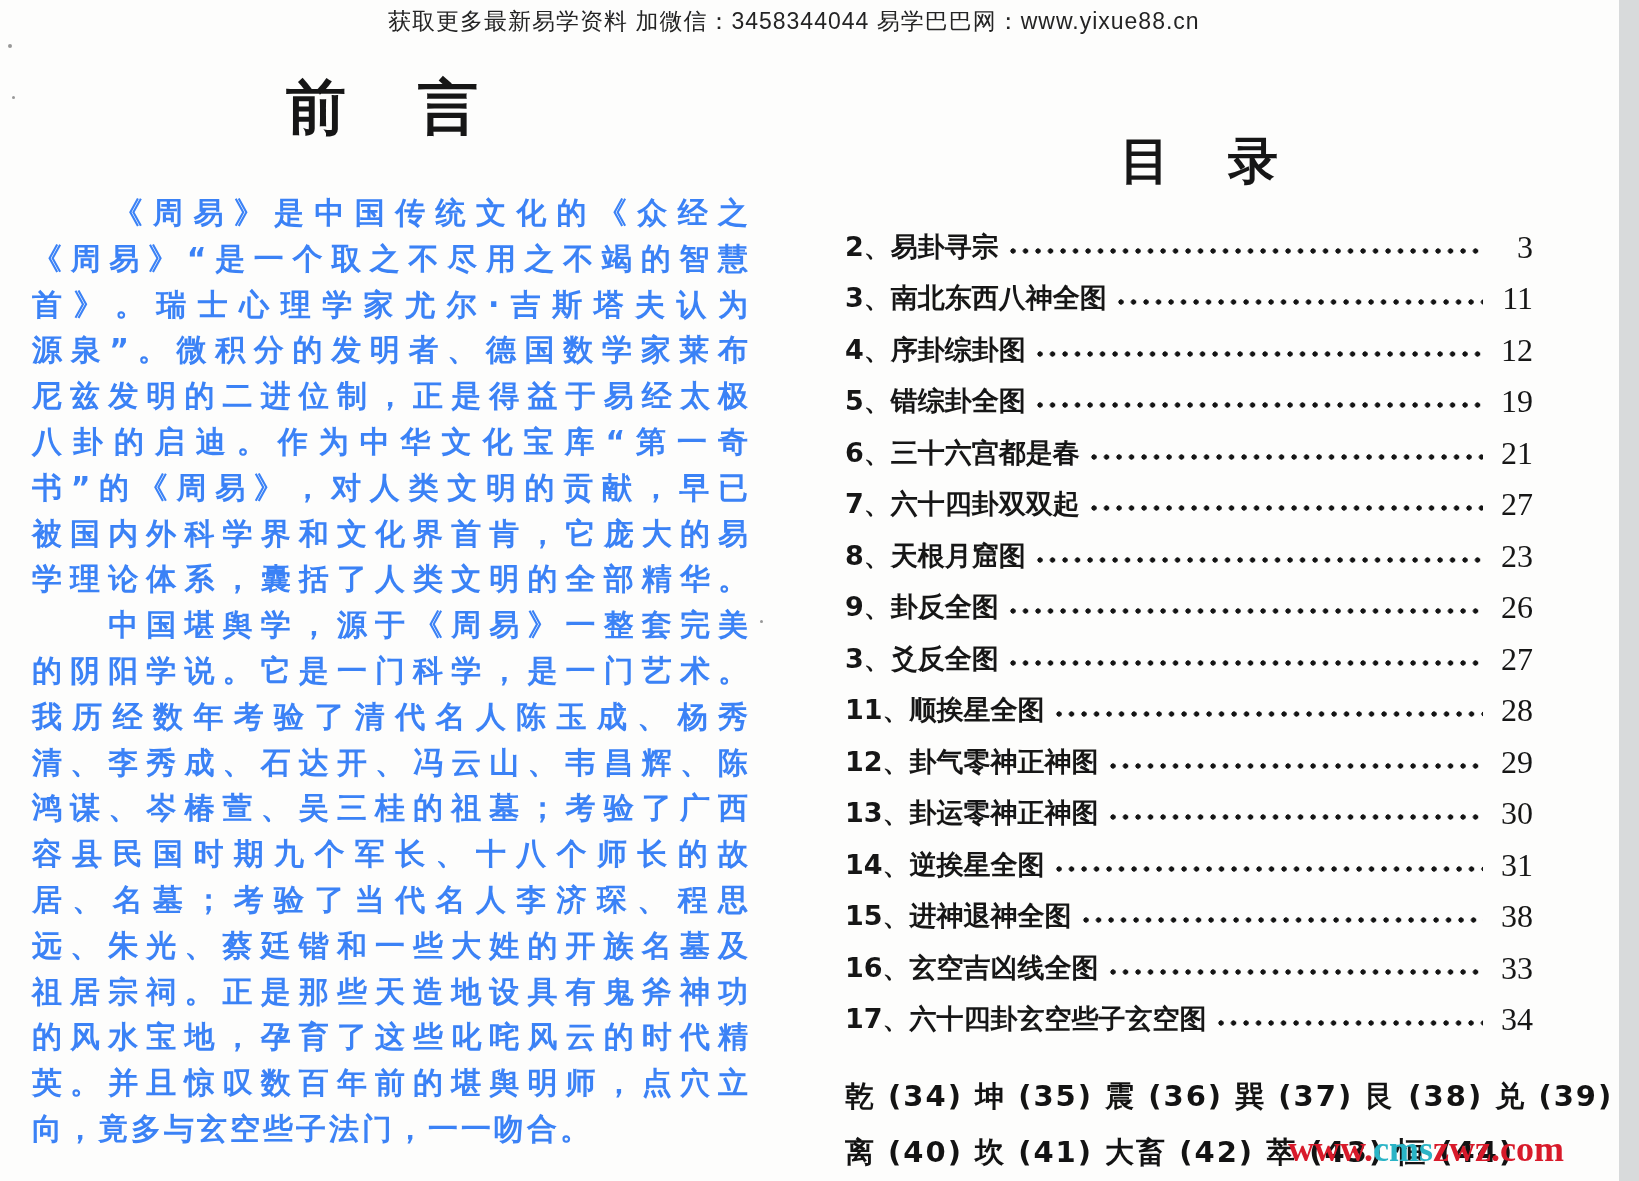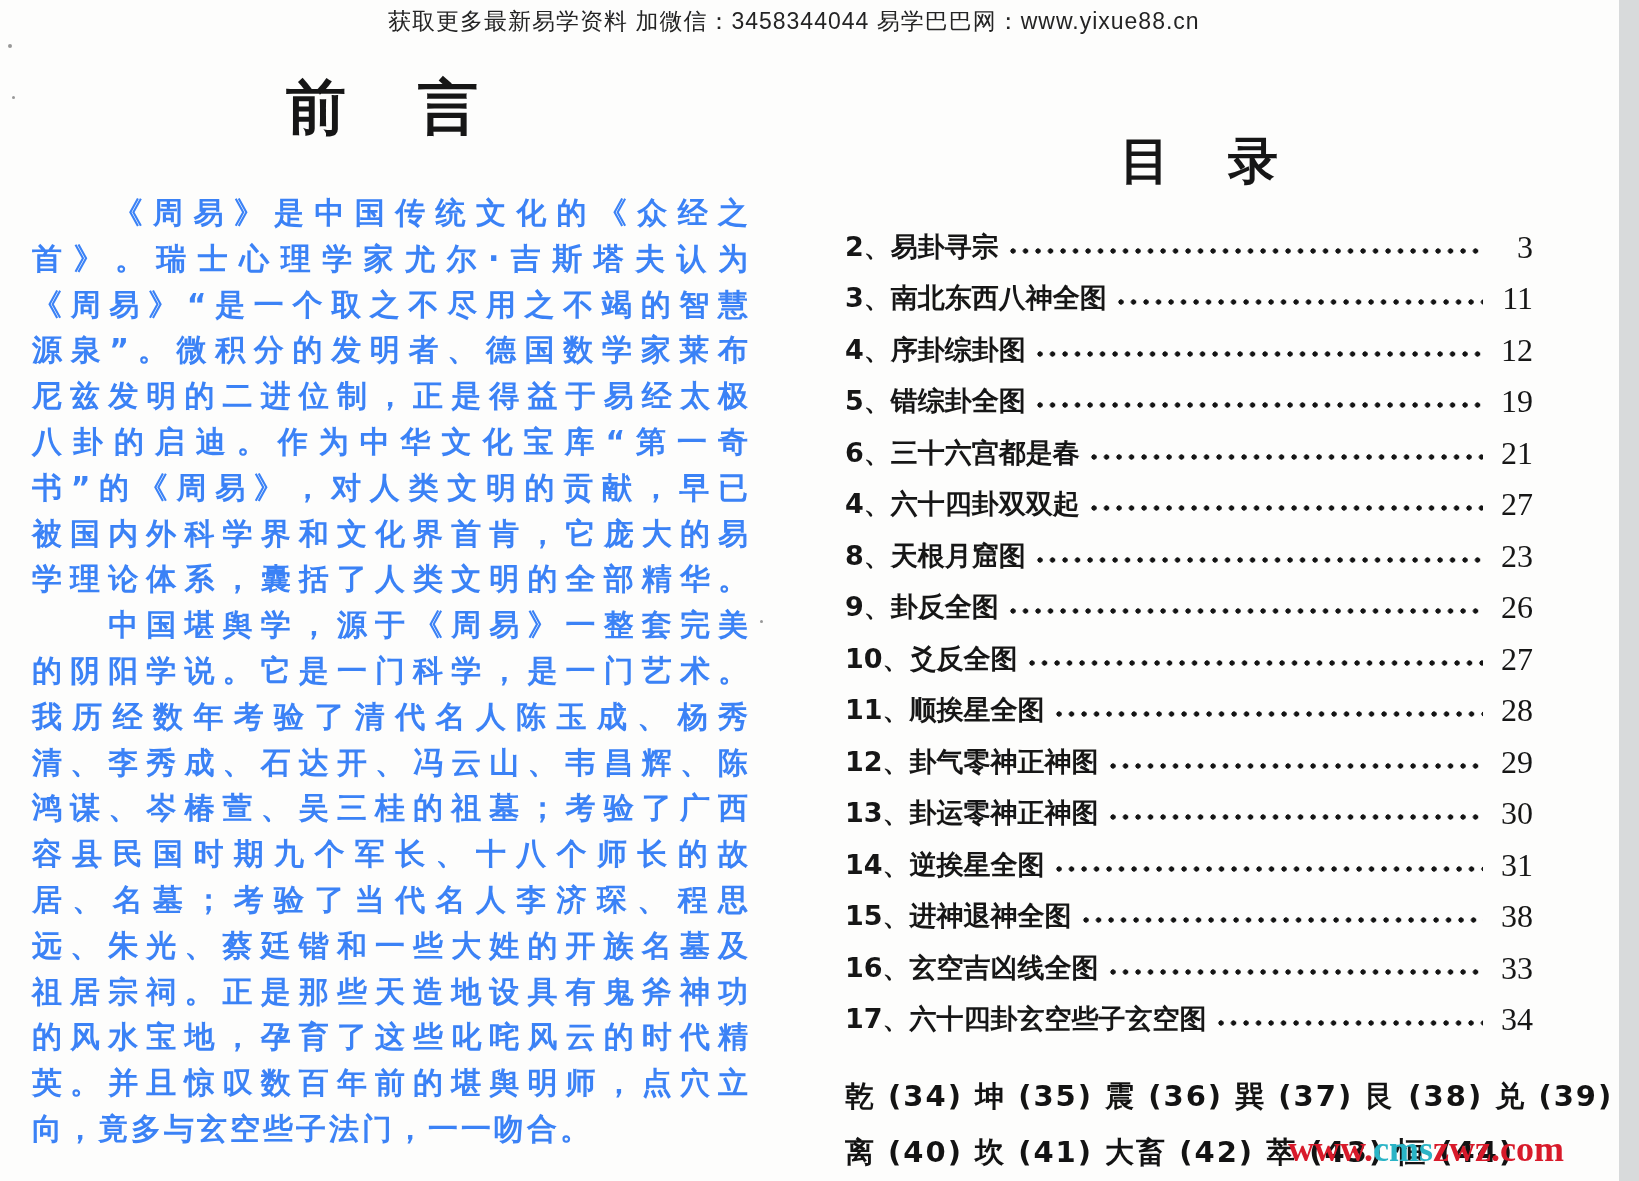--- a/index.html
+++ b/index.html
@@ -98,23 +98,23 @@
 <body>
 
 <div class="top-note">获取更多最新易学资料 加微信：3458344044 易学巴巴网：www.yixue88.cn</div>
 
 <div class="pref-title">前　言</div>
 
 <div class="preface-lines">
 
     <div class="pline">　　《周易》是中国传统文化的《众经之</div>
 
+    <div class="pline">《周易》“是一个取之不尽用之不竭的智慧</div>
+
     <div class="pline">首》。瑞士心理学家尤尔·吉斯塔夫认为</div>
-
-    <div class="pline">《周易》“是一个取之不尽用之不竭的智慧</div>
 
     <div class="pline">源泉”。微积分的发明者、德国数学家莱布</div>
 
     <div class="pline">尼兹发明的二进位制，正是得益于易经太极</div>
 
     <div class="pline">八卦的启迪。作为中华文化宝库“第一奇</div>
 
     <div class="pline">书”的《周易》，对人类文明的贡献，早已</div>
 
     <div class="pline">被国内外科学界和文化界首肯，它庞大的易</div>
@@ -175,39 +175,39 @@
       <span class="pg">19</span>
     </div>
 
     <div class="toc-row">
       <span class="toc-label">6、三十六宫都是春</span>
       <span class="dots"></span>
       <span class="pg">21</span>
     </div>
 
     <div class="toc-row">
-      <span class="toc-label">4、六十四卦双双起</span>
+      <span class="toc-label">7、六十四卦双双起</span>
       <span class="dots"></span>
       <span class="pg">27</span>
     </div>
 
     <div class="toc-row">
       <span class="toc-label">8、天根月窟图</span>
       <span class="dots"></span>
       <span class="pg">23</span>
     </div>
 
     <div class="toc-row">
       <span class="toc-label">9、卦反全图</span>
       <span class="dots"></span>
       <span class="pg">26</span>
     </div>
 
     <div class="toc-row">
-      <span class="toc-label">10、爻反全图</span>
+      <span class="toc-label">3、爻反全图</span>
       <span class="dots"></span>
       <span class="pg">27</span>
     </div>
 
     <div class="toc-row">
       <span class="toc-label">11、顺挨星全图</span>
       <span class="dots"></span>
       <span class="pg">28</span>
     </div>
 

